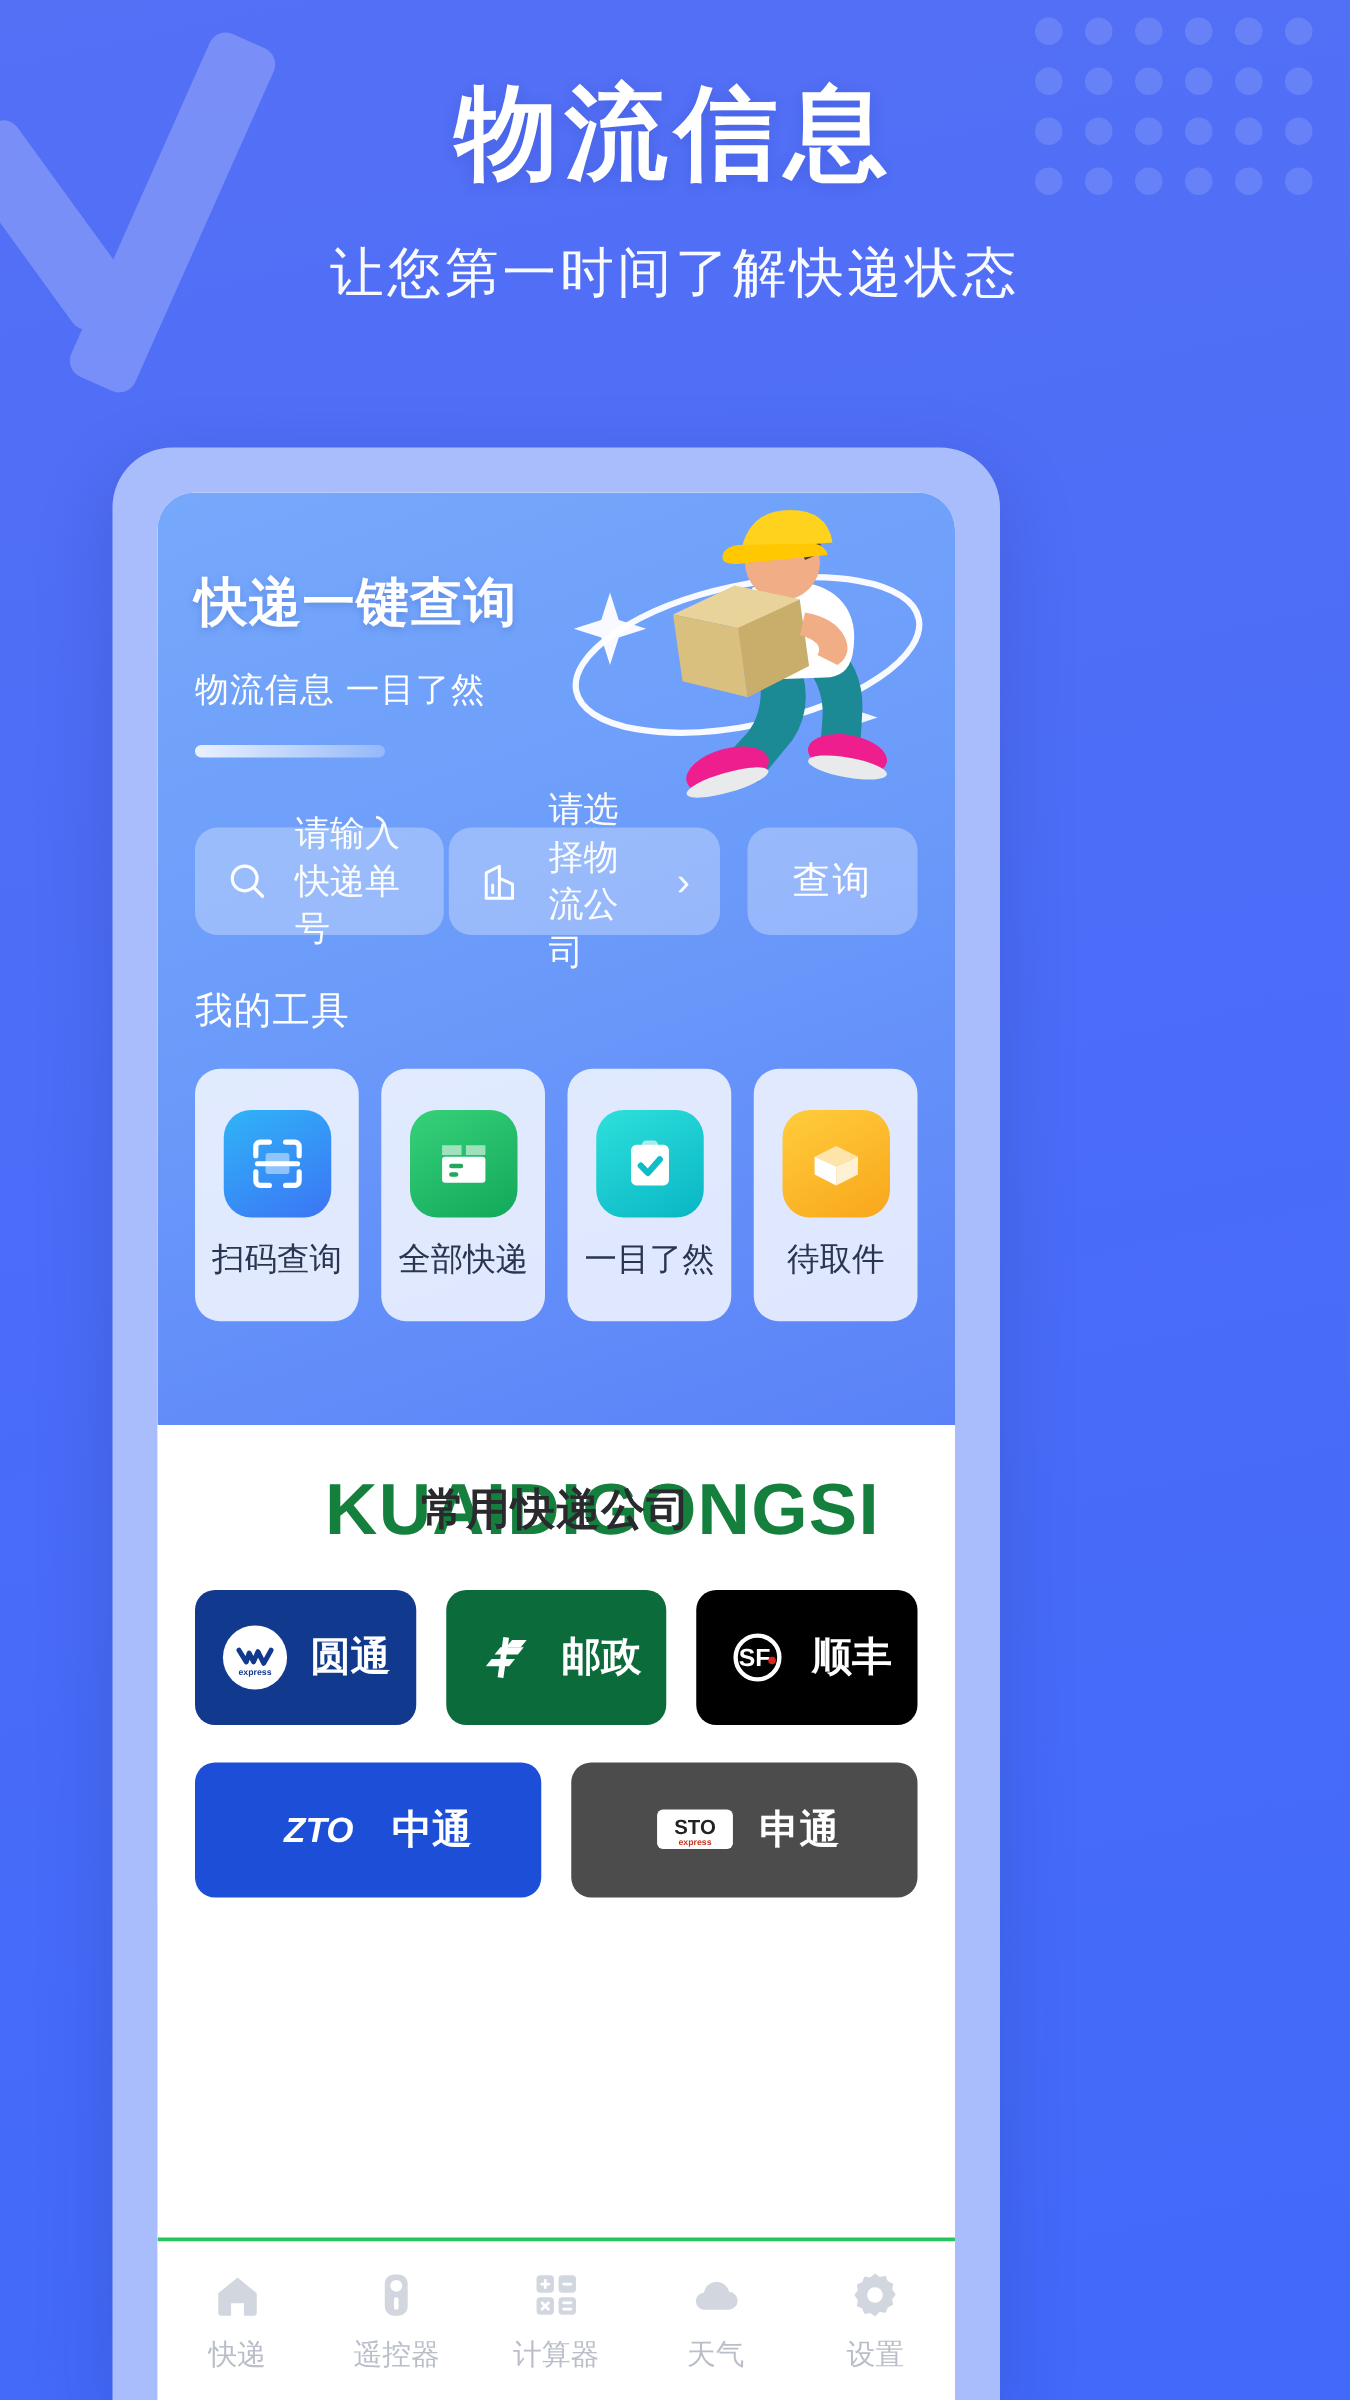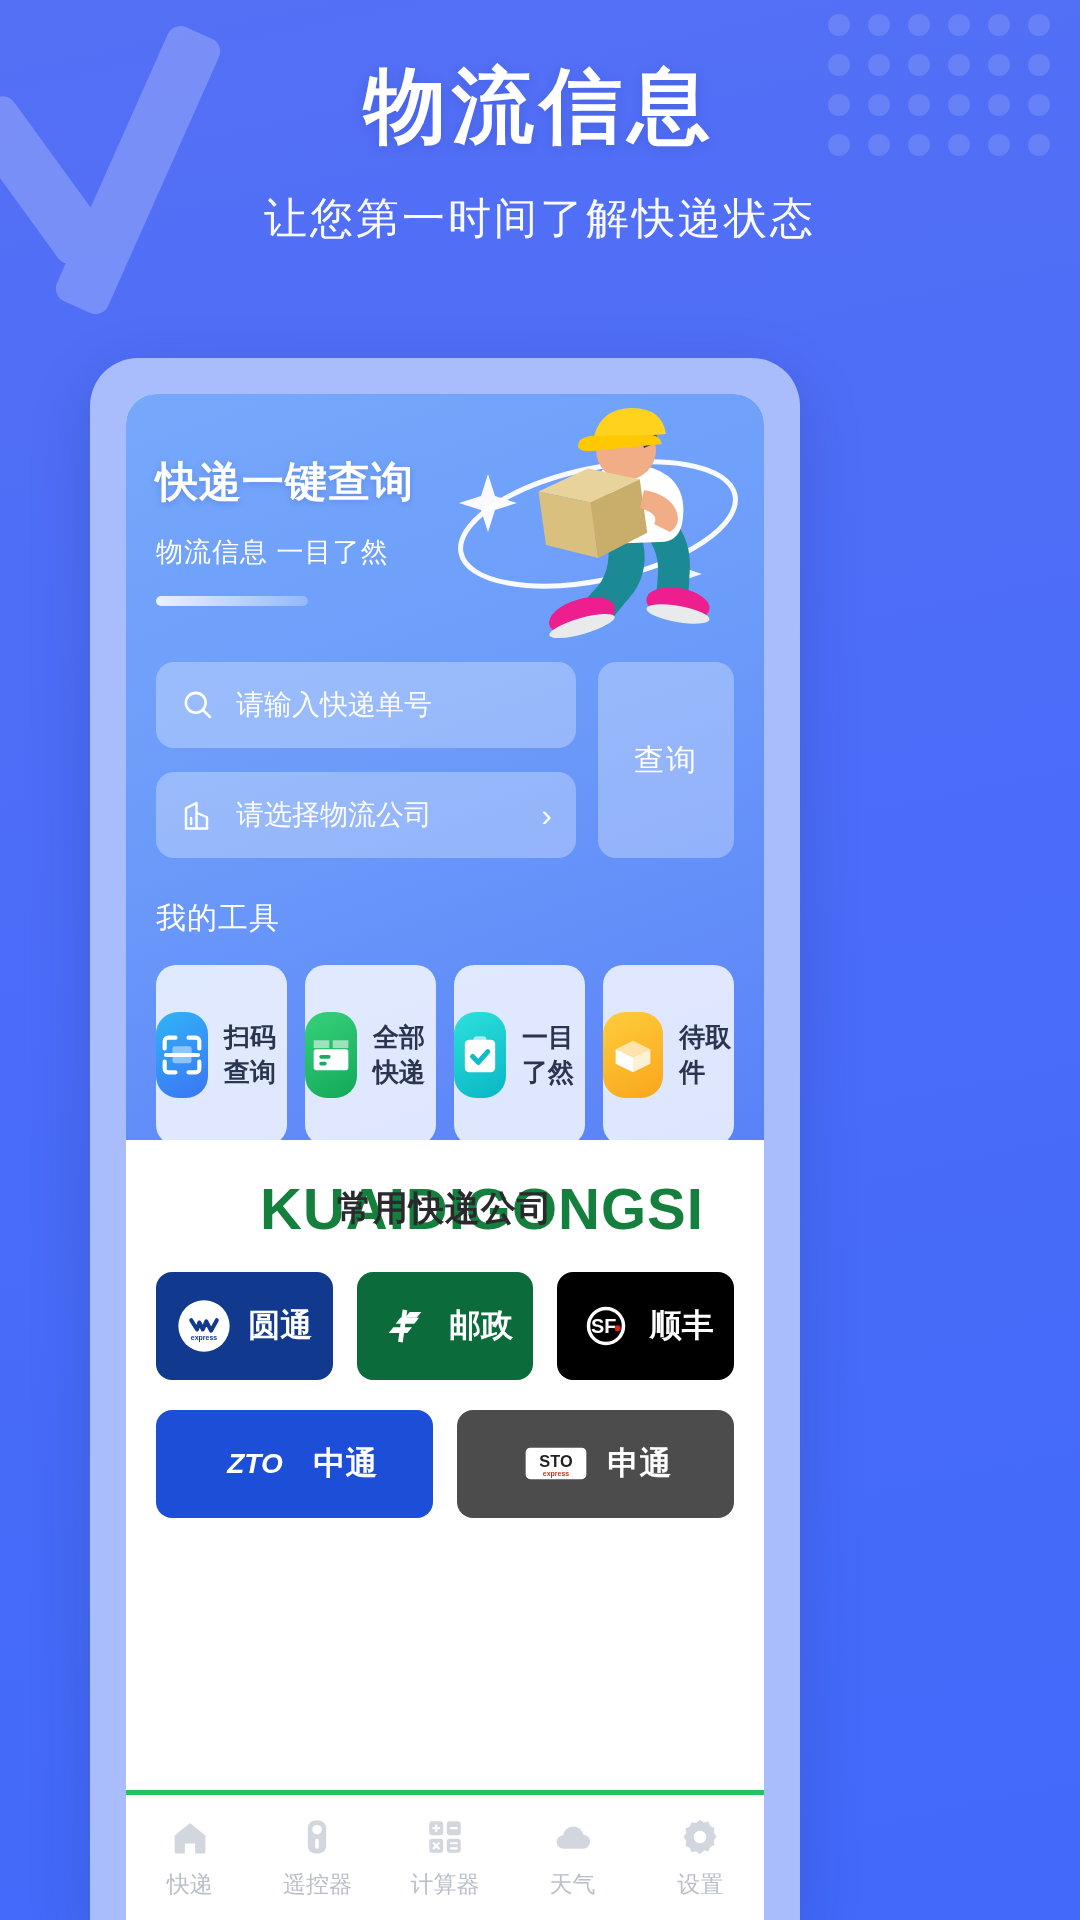--- a/index.html
+++ b/index.html
@@ -76,42 +76,42 @@
   .hero-bar {
     margin-top: 26px; width: 152px; height: 10px; border-radius: 6px;
     background: linear-gradient(90deg, rgba(255,255,255,.85), rgba(255,255,255,.25));
   }
 
   
   .courier { position: absolute; right: 4px; top: 10px; width: 330px; height: 240px; }
 
   
   .search-block { display: flex; gap: 22px; margin-top: 56px; }
-  .fields { flex: 1; display: flex; flex-direction: column; gap: 24px; }
+  .fields { flex: 1; display: flex; flex-direction: row; gap: 4px; }
   .field {
     height: 86px; border-radius: 18px; background: rgba(255,255,255,.30);
     display: flex; align-items: center; padding: 0 24px; gap: 20px;
   }
   .field .ph { color: rgba(255,255,255,.96); font-size: 28px; flex: 1; }
   .chev { color: #fff; font-size: 32px; font-weight: 300; opacity: .95; }
   .query-btn {
     width: 136px; border-radius: 18px; background: rgba(255,255,255,.30);
     color: #fff; font-size: 30px; display: flex; align-items: center;
     justify-content: center; text-align: center; line-height: 1.28;
     letter-spacing: 2px;
   }
   .query-btn span { display: block; width: 32px; }
 
   
   .tools-title { color: #fff; font-size: 30px; margin-top: 40px; letter-spacing: 1px; }
   .tools { display: flex; gap: 18px; margin-top: 26px; }
   .tool {
-    flex: 1; height: 180px; background: rgba(255,255,255,.80);
-    border-radius: 20px; display: flex; flex-direction: row;
-    align-items: center; justify-content: center; gap: 16px; font-weight: bold;
+    flex: 1; height: 202px; background: rgba(255,255,255,.80);
+    border-radius: 20px; display: flex; flex-direction: column;
+    align-items: center; justify-content: center; gap: 16px;
   }
   .tool-ico { width: 86px; height: 86px; border-radius: 22px; display:flex; align-items:center; justify-content:center; }
   .tool-label { font-size: 26px; color: #2B3550; }
 
   
   .companies { background: #fff; padding: 34px 30px 0 30px; position: relative; }
   .cmp-head { position: relative; height: 68px; }
   .watermark {
     position: absolute; left: 50%; top: 50%; transform: translate(-50%,-50%);
     font-size: 58px; font-weight: 800; color: #15803d; letter-spacing: 1px;
@@ -127,21 +127,21 @@
   .cmp {
     height: 108px; border-radius: 16px; display: flex; align-items: center;
     justify-content: center; gap: 16px; color: #fff; font-size: 32px; font-weight: 600;
     flex: 1;
   }
   .cmp-logo { width: 56px; height: 56px; flex: none; }
 
   
   .nav {
     position: absolute; left: 0; bottom: 0; width: 100%; height: 130px;
-    background: #fff; display: flex; align-items: center; border-top: 5px solid #22c55e;
+    background: #fff; display: flex; align-items: center; border-top: 3px solid #22c55e;
   }
   .nav-item { flex:1; display:flex; flex-direction:column; align-items:center; gap: 10px; }
   .nav-label { font-size: 23px; color: #B9BEC9; }
   .nav-ico { width: 44px; height: 44px; }
 </style>
 </head>
 <body>
 
 <div class="bg-check"></div>
 <div class="dot-grid">

